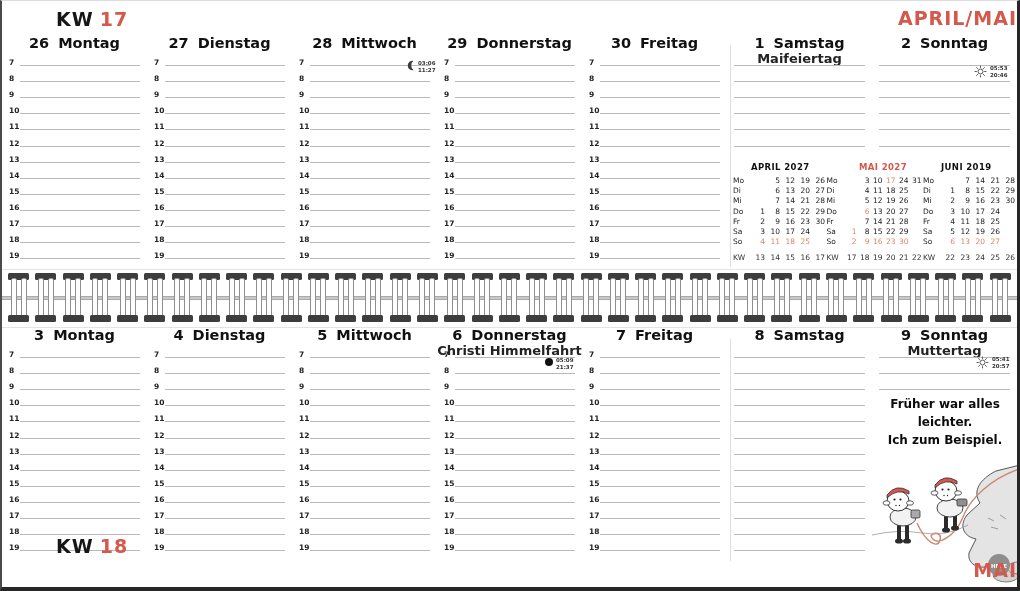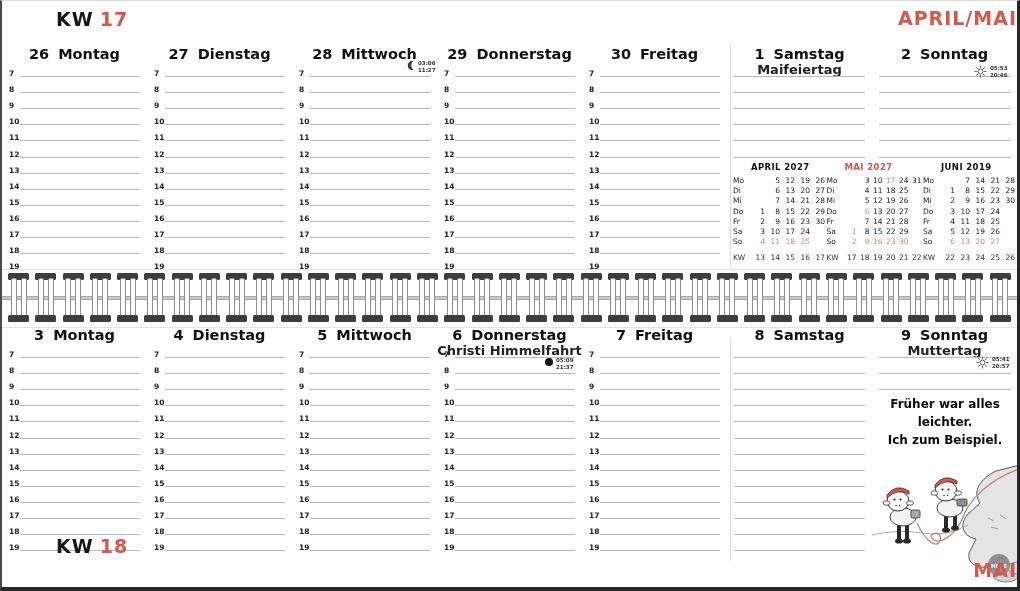--- a/index.html
+++ b/index.html
@@ -11,37 +11,37 @@
   }
   .red{color:var(--accent,#d4584c);}
   
   .kw-block{position:absolute;left:54px;font-size:19px;font-weight:bold;color:#161616;letter-spacing:1px;}
   #kw-top{top:7px;} #kw-bottom{top:534px;}
   .kw-num{color:var(--accent,#d4584c);margin-left:6px;}
   .month-title{position:absolute;left:0;right:0;text-align:right;font-size:19px;font-weight:bold;color:var(--accent,#d4584c);letter-spacing:1px;}
   #month-top{top:6px;} #month-bottom{top:558px;}
   
   .week-grid{position:absolute;left:0;right:0;display:flex;}
-  #top-days{top:41px;height:238px;}
+  #top-days{top:30px;height:238px;}
   #bottom-days{top:322px;height:240px;}
   .day-col{flex:1;position:relative;}
   .day-header{text-align:center;margin-top:4px;font-size:14.5px;font-weight:bold;color:#111;white-space:nowrap;}
   .day-header .day-num{margin-right:9px;}
   .day-sub{text-align:center;font-size:13px;font-weight:bold;height:9px;color:#222;}
   .rows{position:absolute;top:19px;left:7px;right:7px;}
   .hrow{height:16.1px;display:flex;align-items:flex-end;}
   .hnum{font-size:7.5px;font-weight:bold;color:#222;width:11px;line-height:7px;}
   .hline{flex:1;border-bottom:1px solid #b9b9b9;}
   .divider{position:absolute;width:1px;background:#dcdcdc;}
   #divider-top{left:728px;top:44px;height:222px;}
   #divider-bottom{left:728px;top:338px;height:222px;}
   
   #mini-cals{position:absolute;left:731px;top:161px;width:282px;display:flex;justify-content:space-between;}
   .mc-title{font-size:8.5px;font-weight:bold;letter-spacing:.4px;margin-bottom:3px;color:#111;margin-left:18px;}
-  .mc-title.red{color:var(--accent,#d4584c);}
+  .mc-title.red{color:var(--accent,#d4584c);text-align:center;}
   .mc-row{display:flex;height:10.3px;font-size:7.5px;color:#222;align-items:center;}
   .mc-row.kw{margin-top:5px;color:#333;}
   .mc-label{width:17px;}
   .mc-cell{width:15px;text-align:right;}
   .mc-cell.narrow{width:13px;}
   .mc-cell.hol{color:var(--holiday,#de8468);}
   
   #binding{position:absolute;left:0;right:0;top:268px;height:57px;background:#fff;border-top:1px solid #e3e3e3;border-bottom:1px solid #e3e3e3;}
   .wire-line{position:absolute;left:0;right:0;top:26px;height:4px;background:linear-gradient(180deg,#9a9a9a,#d8d8d8,#9a9a9a);}
   #binding-units{position:absolute;left:0;right:0;top:0;bottom:0;display:flex;justify-content:space-between;padding:3px 5px;}

